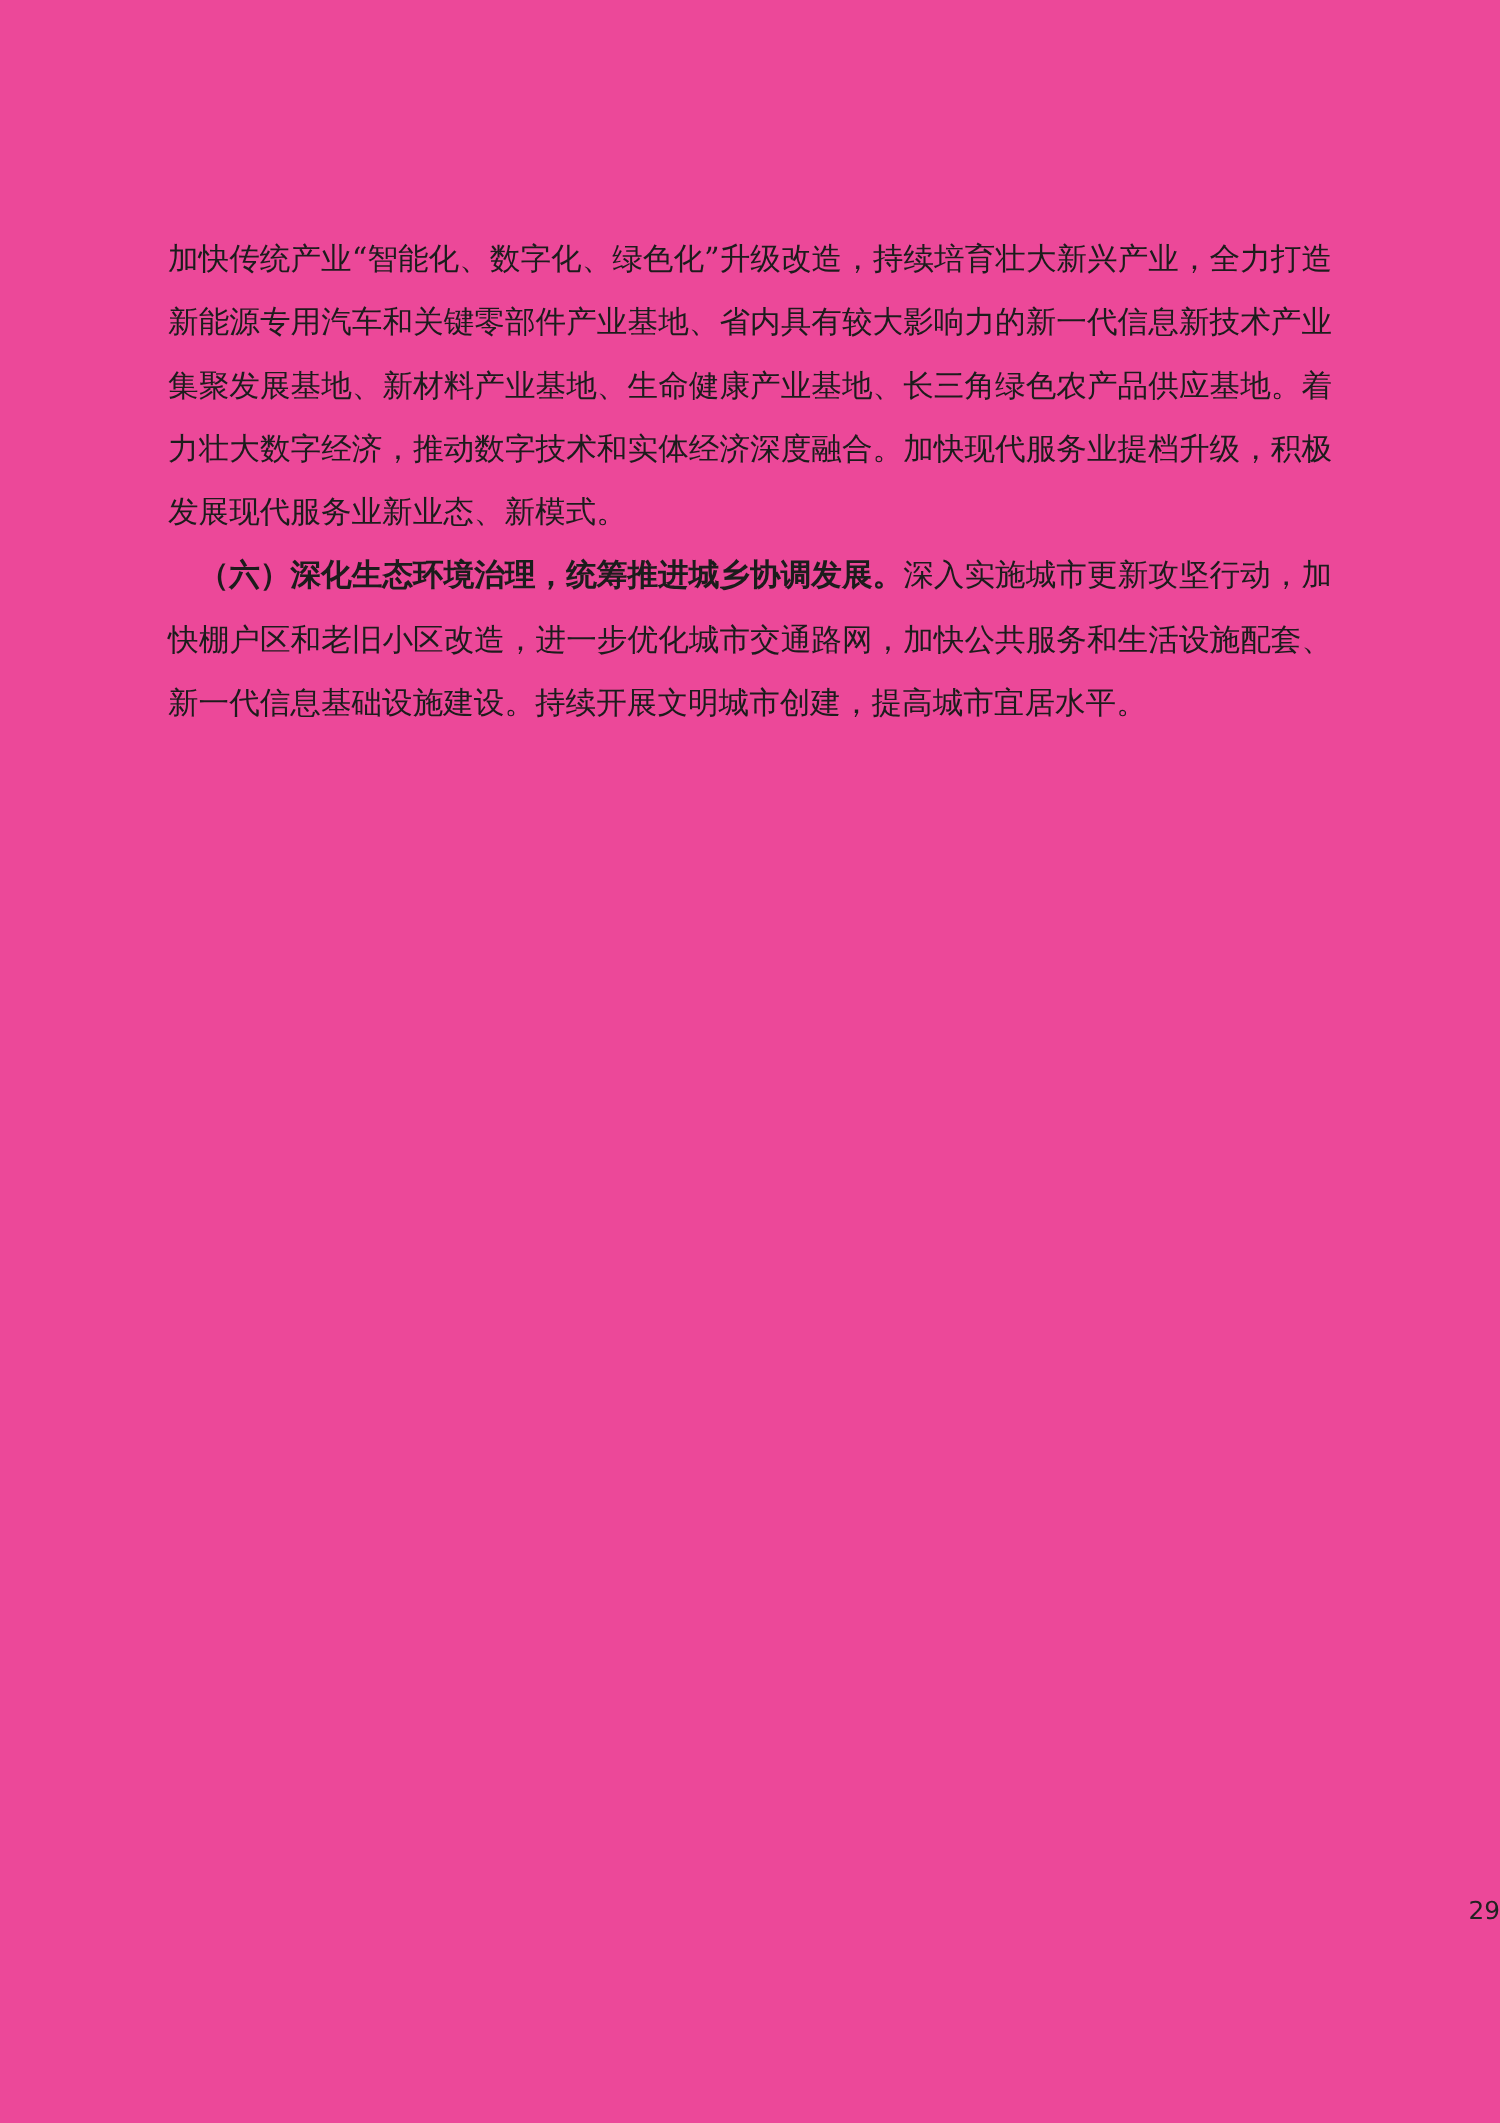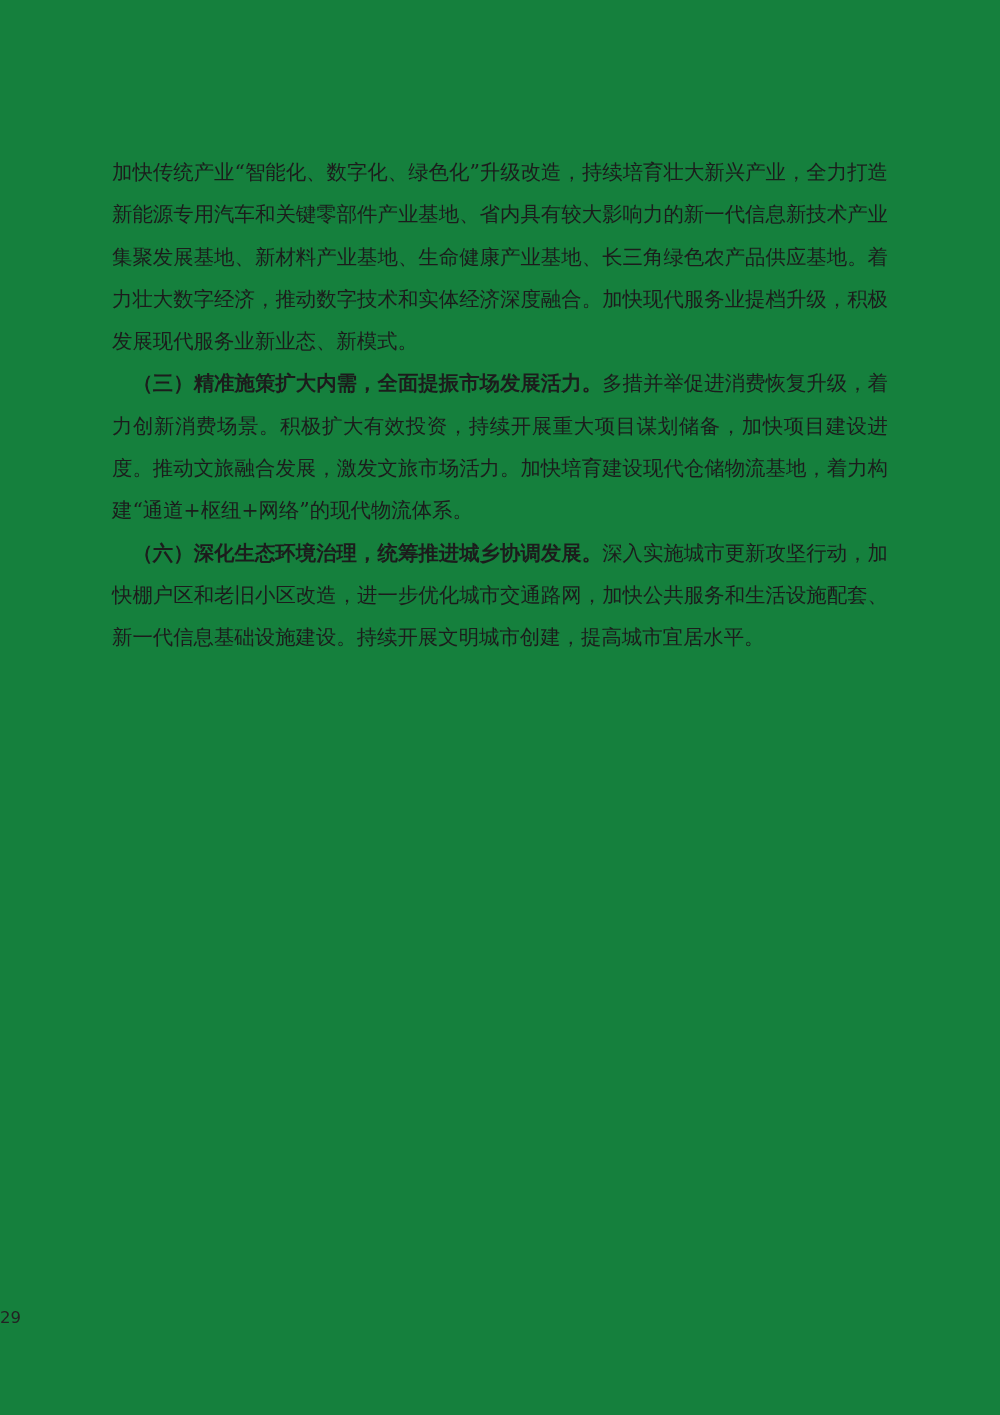--- a/index.html
+++ b/index.html
@@ -5,21 +5,21 @@
   html, body {
     margin: 0;
     padding: 0;
     background: #e8e8e8;
   }
   .page {
     position: relative;
     width: 1000px;
     height: 1415px;
     margin: 0 auto;
-    background: #15803d;
+    background: #ec4899;
     overflow: hidden;
     color: #1c1c1c;
     font-family: "DejaVu Serif", "Liberation Serif", serif;
   }
   .content {
     position: absolute;
     left: 112px;
     top: 151px;
     width: 776px;
     font-size: 20.4px;
@@ -34,39 +34,38 @@
   }
   p.para.continuation {
     text-indent: 0;
   }
   .lead {
     font-weight: bold;
   }
   .page-footer {
     position: absolute;
     left: 0;
-    top: 1308px;
+    top: 1264px;
     width: 100%;
-    text-align: left;
+    text-align: right;
   }
   .page-number {
     font-family: "DejaVu Sans", "Liberation Sans", sans-serif;
     font-size: 16.5px;
     color: #222222;
   }
 </style>
 </head>
 <body>
 
 <div class="page">
   <div class="content">
 
     <p class="para continuation"><span class="body-text">加快传统产业“智能化、数字化、绿色化”升级改造，持续培育壮大新兴产业，全力打造新能源专用汽车和关键零部件产业基地、省内具有较大影响力的新一代信息新技术产业集聚发展基地、新材料产业基地、生命健康产业基地、长三角绿色农产品供应基地。着力壮大数字经济，推动数字技术和实体经济深度融合。加快现代服务业提档升级，积极发展现代服务业新业态、新模式。</span></p>
 
-    <p class="para"><span class="lead">（三）精准施策扩大内需，全面提振市场发展活力。</span><span class="body-text">多措并举促进消费恢复升级，着力创新消费场景。积极扩大有效投资，持续开展重大项目谋划储备，加快项目建设进度。推动文旅融合发展，激发文旅市场活力。加快培育建设现代仓储物流基地，着力构建“通道+枢纽+网络”的现代物流体系。</span></p>
 
 
 
     <p class="para"><span class="lead">（六）深化生态环境治理，统筹推进城乡协调发展。</span><span class="body-text">深入实施城市更新攻坚行动，加快棚户区和老旧小区改造，进一步优化城市交通路网，加快公共服务和生活设施配套、新一代信息基础设施建设。持续开展文明城市创建，提高城市宜居水平。</span></p>
 
 
 
   </div>
 
   <div class="page-footer">

